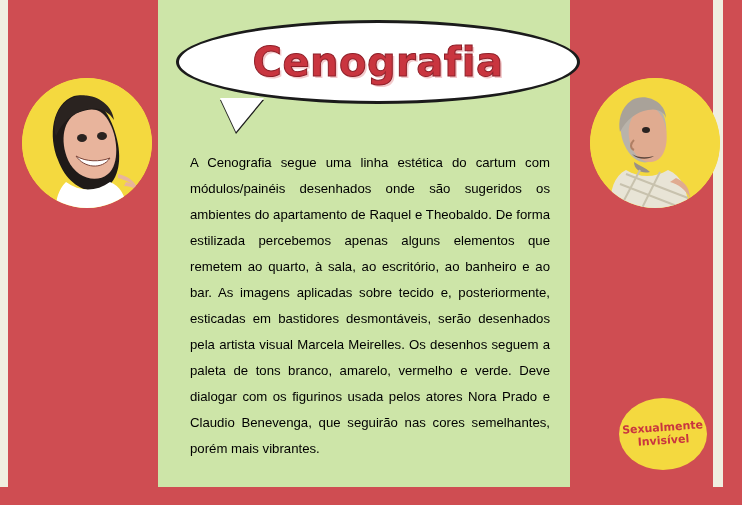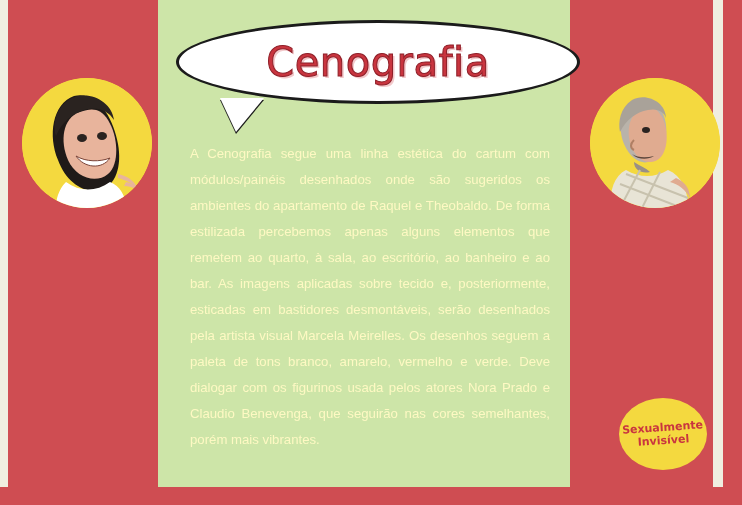--- a/index.html
+++ b/index.html
@@ -68,21 +68,21 @@
     box-sizing: border-box;
   }
   .bubble-title {
     position: absolute;
     left: 0;
     right: 0;
     top: 50%;
     transform: translateY(-50%);
     text-align: center;
     font-family: "DejaVu Sans", sans-serif;
-    font-weight: normal;
+    font-weight: bold;
     font-size: 40px;
     letter-spacing: 0.5px;
     color: #c9353f;
     -webkit-text-stroke: 1px #8e1f28;
     text-shadow: 2px 2px 0 #f2c9cb;
   }
   .bubble-tail {
     position: absolute;
     left: 220px;
     top: 98px;
@@ -102,25 +102,25 @@
     border-left: 18px solid transparent;
     border-right: 31px solid transparent;
     border-top: 38px solid #1b1b1b;
     z-index: -1;
   }
 
   
   .body-text {
     position: absolute;
     left: 190px;
-    top: 141px;
+    top: 150px;
     width: 360px;
     font-size: 13.2px;
     line-height: 26px;
-    color: #fef9c3;
+    color: #000000;
     text-align: justify;
   }
 
   
   .photo-badge {
     position: absolute;
     border-radius: 50%;
     background: #f4d93f;
     overflow: hidden;
   }

